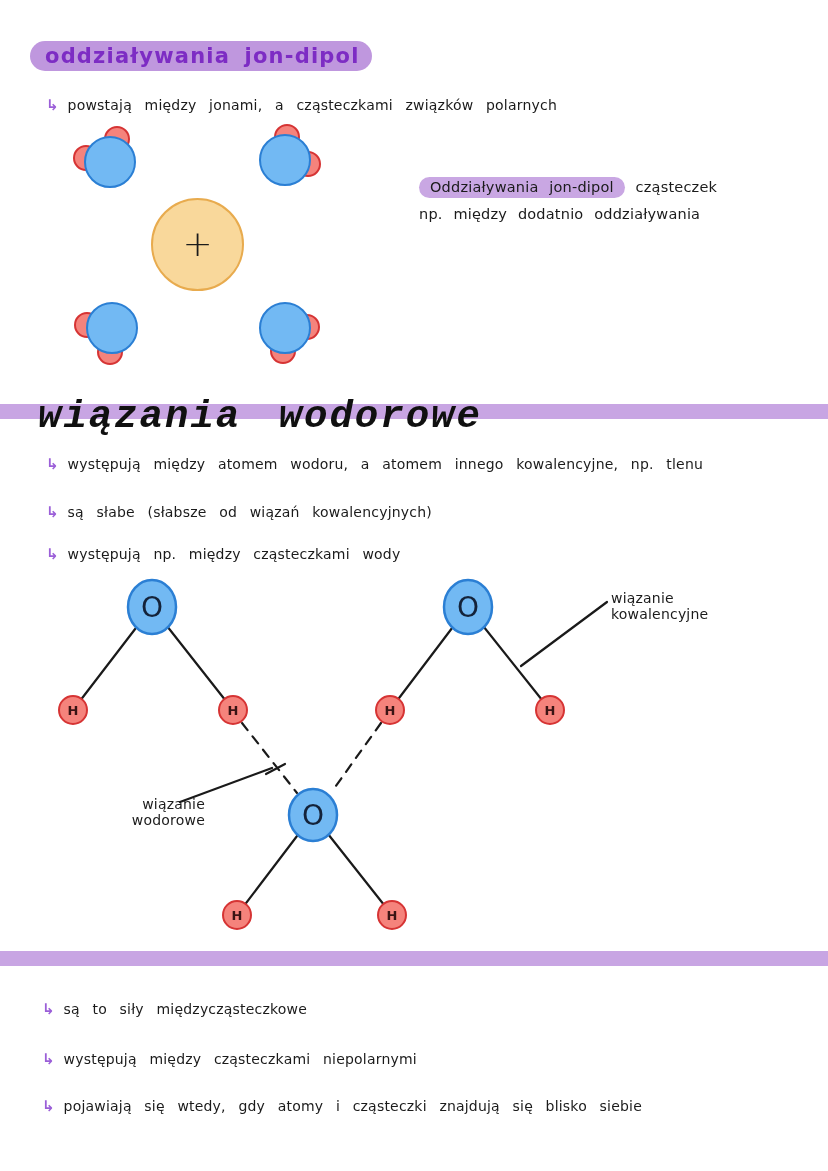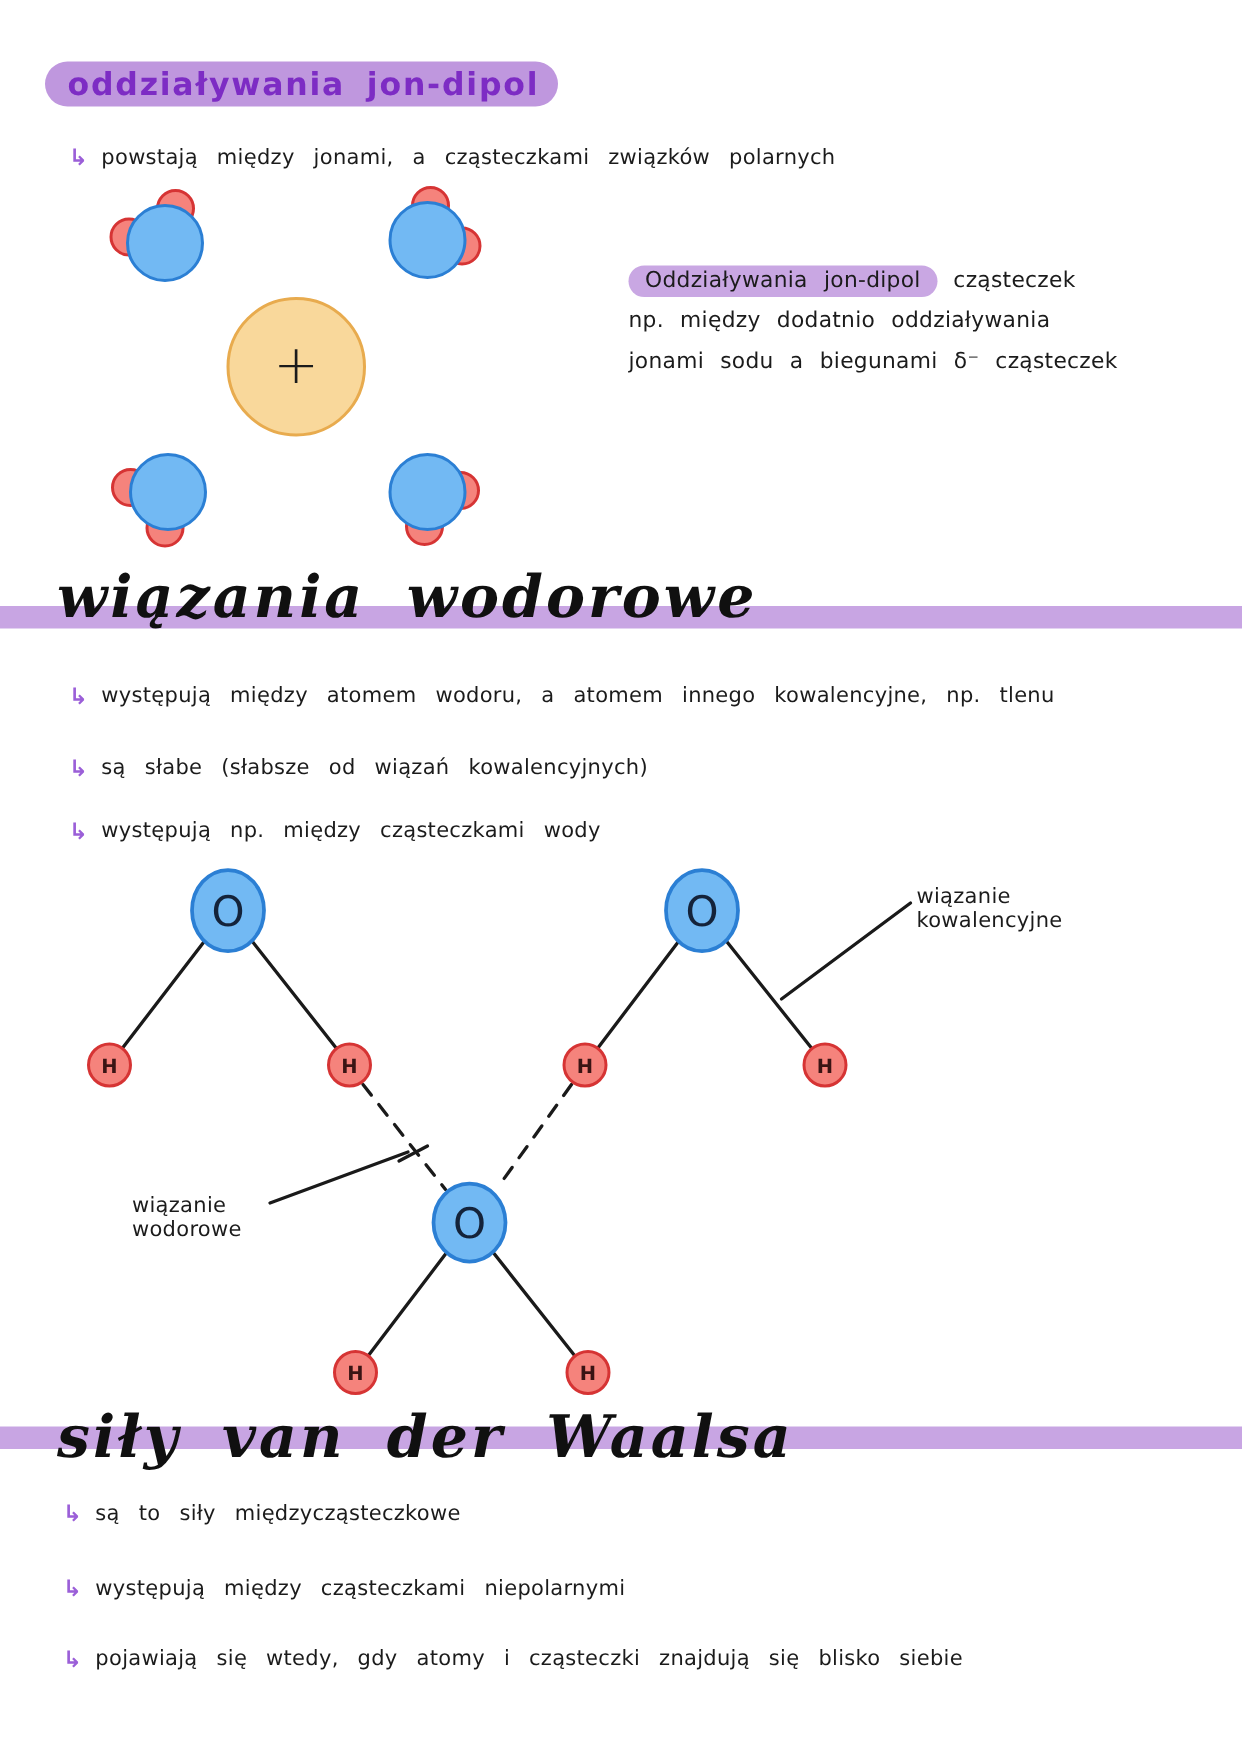--- a/index.html
+++ b/index.html
@@ -39,26 +39,26 @@
           line-height:27px; letter-spacing:0.2px; word-spacing:6px; }
   .note .hl { background:#c9a7e3; border-radius:13px; padding:2px 11px 3px 11px; }
   
   .band { position:absolute; left:0; width:828px; height:15px; background:#c8a5e3; }
   .band1 { top:404px; } .band2 { top:951px; }
   .script-title {
     position:absolute; left:38px; font-family:"DejaVu Serif", serif;
     font-style:italic; font-weight:bold; font-size:39px; color:#101010;
     letter-spacing:2px; word-spacing:12px; z-index:3; line-height:44px;
   }
-  .st1 { top:376px; } .st2 { top:936px; }
+  .st1 { top:395px;font-family:Liberation Mono, monospace; } .st2 { top:936px; }
   
   .hbond-svg { position:absolute; left:0; top:578px; width:828px; height:360px; }
   .diag-label { position:absolute; font-size:14px; line-height:16px; letter-spacing:0.2px; }
   .lbl-cov { left:611px; top:590px; width:118px; }
-  .lbl-hyd { left:88px; top:796px; width:105px; text-align:left; }
+  .lbl-hyd { left:100px; top:796px; width:105px; text-align:right; }
 </style>
 </head>
 <body>
 
 <div class="page">
 
   <div class="title-pill">
     <span>oddziaływania jon-dipol</span>
   </div>
 
@@ -97,21 +97,20 @@
       <div class="circ o-blue" style="left:204px; top:174px;"></div>
     </div>
   </div>
 
   <div class="note">
     <div>
       <span class="hl">Oddziaływania jon-dipol</span>
       <span>cząsteczek</span>
     </div>
     <div>np. między dodatnio oddziaływania</div>
-    <div>jonami sodu a biegunami δ⁻ cząsteczek</div>
   </div>
 
   <div class="band band1"></div>
   <div class="script-title st1">wiązania wodorowe</div>
 
   <div class="bullet" style="left:46px; top:455px;">
     <span class="arrow">↳</span>
     <span class="txt">występują między atomem wodoru, a atomem innego kowalencyjne, np. tlenu</span>
   </div>
   <div class="bullet" style="left:46px; top:503px;">
@@ -168,21 +167,20 @@
       <text x="550" y="137">H</text>
       <text x="237" y="342">H</text>
       <text x="392" y="342">H</text>
     </g>
   </svg>
 
   <div class="diag-label lbl-cov">wiązanie kowalencyjne</div>
   <div class="diag-label lbl-hyd">wiązanie wodorowe</div>
 
   <div class="band band2"></div>
-  <div class="script-title st2">siły van der Waalsa</div>
 
   <div class="bullet" style="left:42px; top:1000px;">
     <span class="arrow">↳</span>
     <span class="txt">są to siły międzycząsteczkowe</span>
   </div>
   <div class="bullet" style="left:42px; top:1050px;">
     <span class="arrow">↳</span>
     <span class="txt">występują między cząsteczkami niepolarnymi</span>
   </div>
   <div class="bullet" style="left:42px; top:1097px;">

